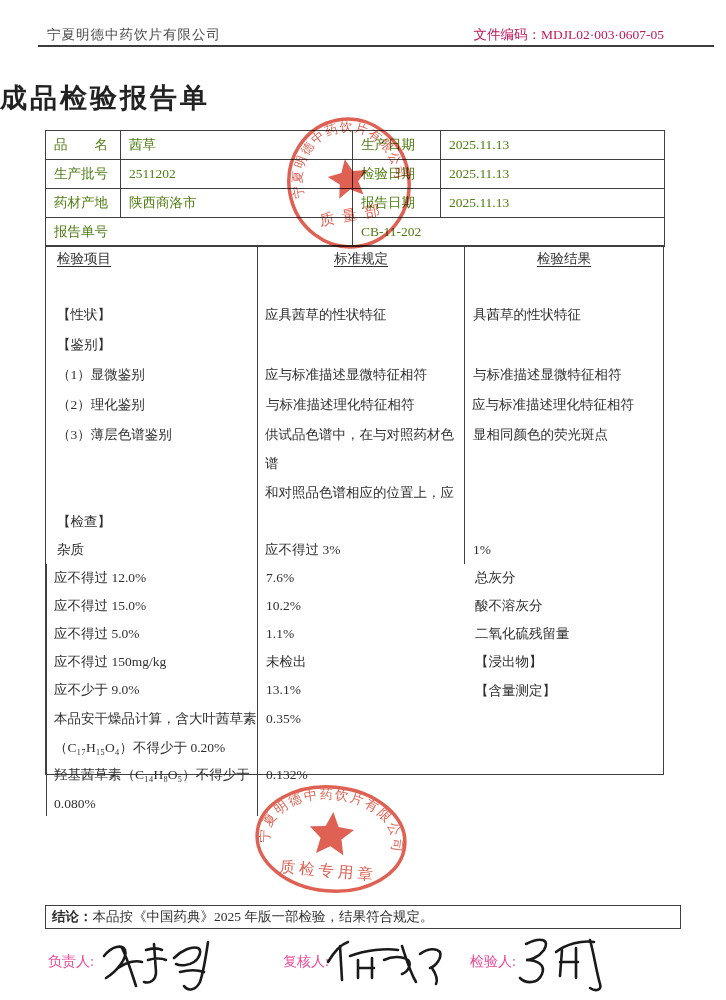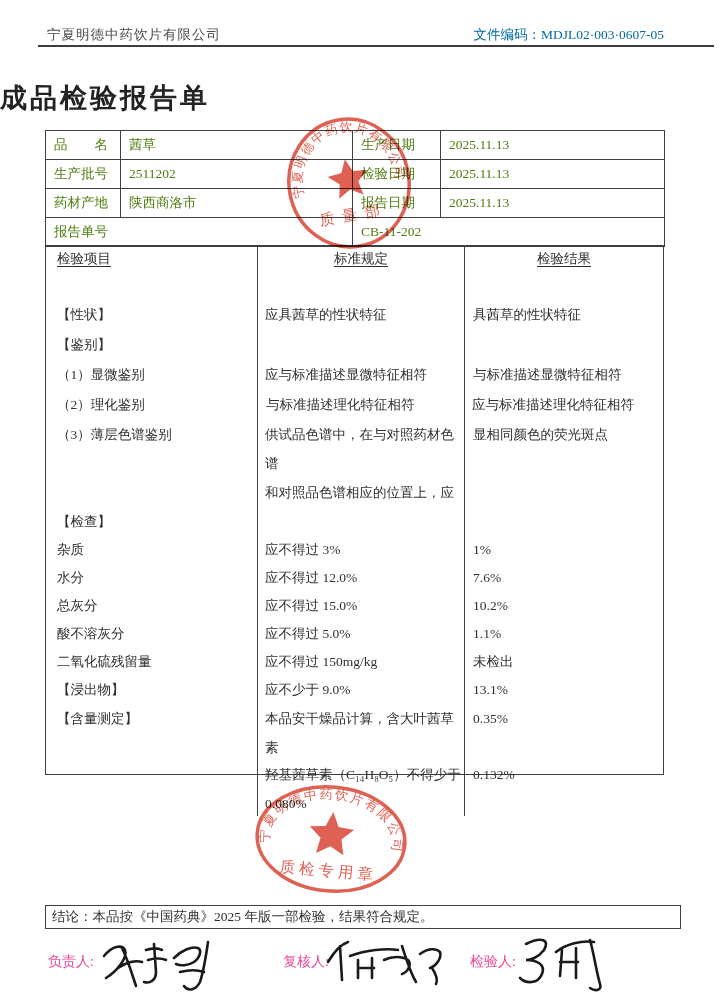--- a/index.html
+++ b/index.html
@@ -1,40 +1,40 @@
 <!DOCTYPE html>
 <html><head>
 <meta charset="utf-8">
 <style>
   html,body{margin:0;padding:0;background:#fff;}
   .page{position:relative;width:726px;height:1000px;background:#ffffff;overflow:hidden;
         font-family:"Liberation Serif","DejaVu Serif",serif;color:#2f2f2f;}
   .hdr-left{position:absolute;left:47px;top:26px;font-size:13.5px;color:#4a4a4a;letter-spacing:1px;}
-  .hdr-right{position:absolute;right:62px;top:26px;font-size:13.5px;color:#0369a1;}
+  .hdr-right{position:absolute;right:62px;top:26px;font-size:13.5px;color:#be185d;}
   .hdr-rule{position:absolute;left:38px;top:45px;width:676px;height:2px;background:#3d3d3d;}
   .title{position:absolute;left:0;top:80px;width:700px;text-align:left;
          font-size:27px;font-weight:bold;letter-spacing:3px;color:#222;}
   
   table.info{position:absolute;left:45px;top:130px;width:619px;border-collapse:collapse;table-layout:fixed;}
   table.info td{border:1px solid #3f3f3f;height:28px;font-size:13.5px;padding:0 0 0 8px;vertical-align:middle;color:#4d7c0f;}
   
   .insp{position:absolute;left:45px;top:245px;width:619px;height:530px;border:1px solid #3f3f3f;
         box-sizing:border-box;display:grid;grid-template-columns:211px 207px 199px;
         grid-template-rows:26px 28px 30px 30px 30px 30px 88px 28px 28px 28px 28px 28px 28px 28px 56px 56px auto;}
   .c{display:flex;align-items:center;font-size:13.5px;box-sizing:border-box;overflow:hidden;}
   .c1{padding-left:11px;}
   .c2{border-left:1px solid #3f3f3f;padding-left:7px;}
   .c3{border-left:1px solid #3f3f3f;padding-left:8px;}
   .hd{text-decoration:underline;text-underline-offset:3px;}
   .hd.c2,.hd.c3{justify-content:center;padding-left:0;}
   .ml{align-items:flex-start;white-space:pre-line;line-height:29px;padding-top:0;}
   
   .concl{position:absolute;left:45px;top:905px;width:636px;height:24px;border:1px solid #3f3f3f;
          box-sizing:border-box;font-size:13.5px;line-height:22px;padding-left:6px;}
-  .concl b{font-weight:normal;}
+  .concl b{font-weight:bold;}
   
   .sig-label{position:absolute;top:953px;font-size:14px;color:#ec4899;}
   .sl1{left:48px;} .sl2{left:283px;} .sl3{left:470px;}
   .abs{position:absolute;}
   .stamp{mix-blend-mode:multiply;opacity:0.85;}
   .ink{mix-blend-mode:multiply;}
   svg text{font-family:"Liberation Serif","DejaVu Serif",serif;}
 </style>
 </head>
 <body>
@@ -112,21 +112,20 @@
     <div class="c c3 ml">显相同颜色的荧光斑点</div>
 
     <div class="c c1">【检查】</div>
     <div class="c c2"></div>
     <div class="c c3"></div>
 
     <div class="c c1">杂质</div>
     <div class="c c2">应不得过 3%</div>
     <div class="c c3">1%</div>
 
-    <div class="c c1">水分</div>
     <div class="c c2">应不得过 12.0%</div>
     <div class="c c3">7.6%</div>
 
     <div class="c c1">总灰分</div>
     <div class="c c2">应不得过 15.0%</div>
     <div class="c c3">10.2%</div>
 
     <div class="c c1">酸不溶灰分</div>
     <div class="c c2">应不得过 5.0%</div>
     <div class="c c3">1.1%</div>

